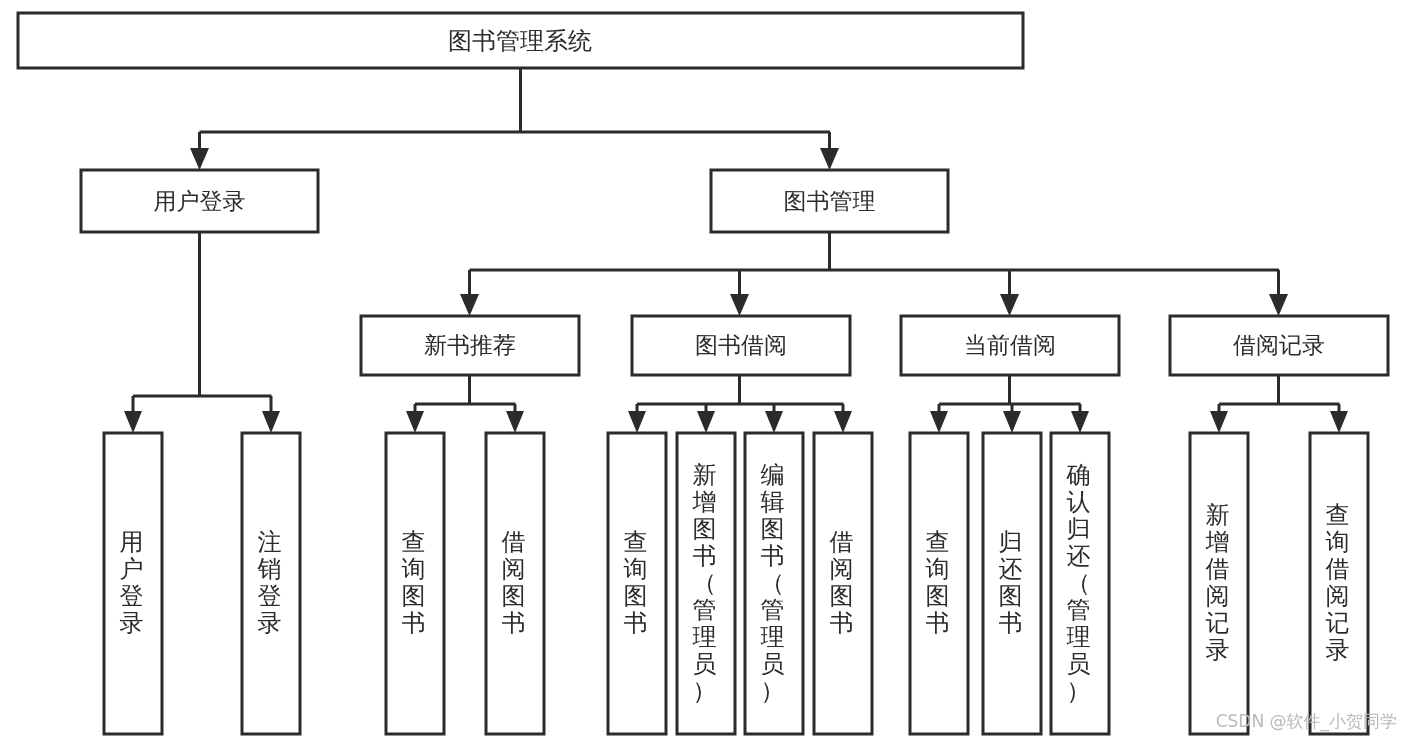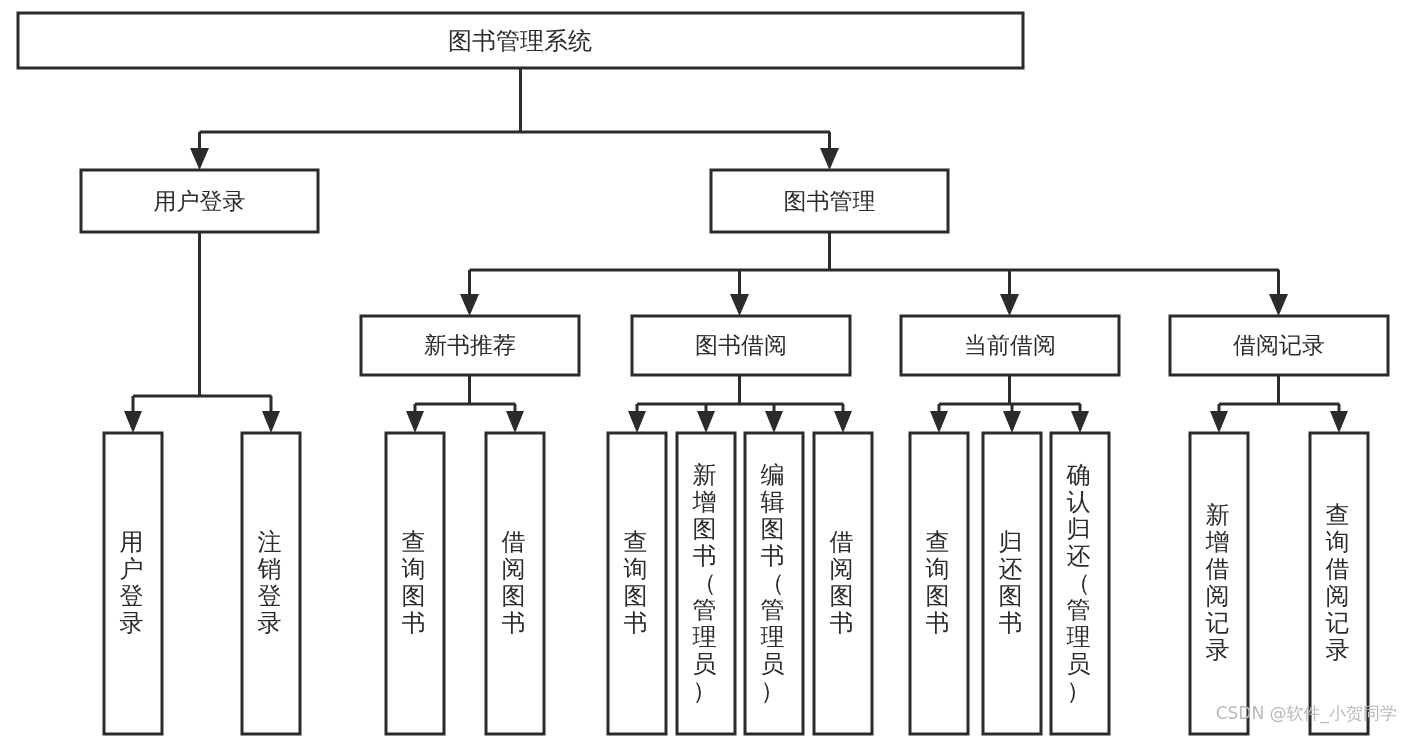--- a/index.html
+++ b/index.html
@@ -47,21 +47,21 @@
     stroke-linecap: butt;
     stroke-linejoin: miter;
   }
   .arrow-head {
     fill: #2b2b2b;
     stroke: none;
   }
   .watermark {
     position: absolute;
     right: 8px;
-    bottom: 22px;
+    bottom: 14px;
     font-size: 17px;
     color: #b9b9b9;
     font-family: "DejaVu Sans", "Liberation Sans", sans-serif;
     white-space: nowrap;
     pointer-events: none;
   }
 </style>
 </head>
 <body>
 

